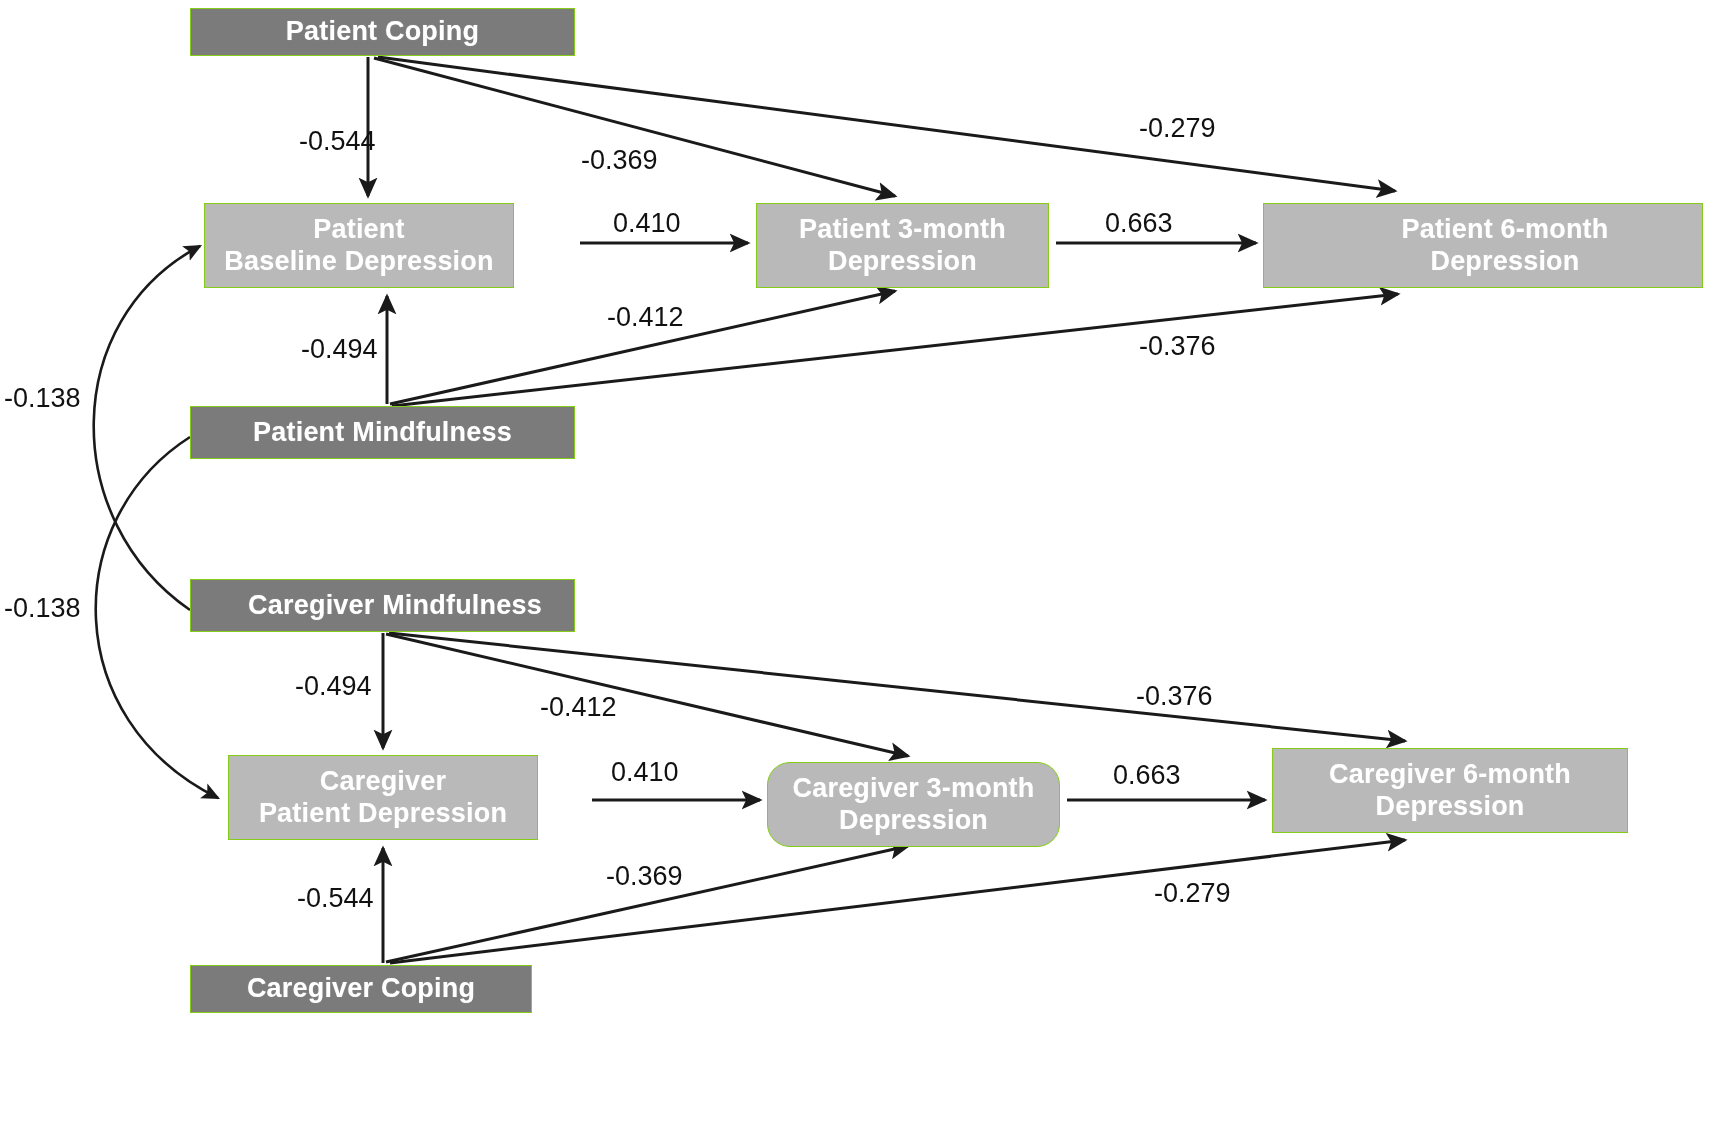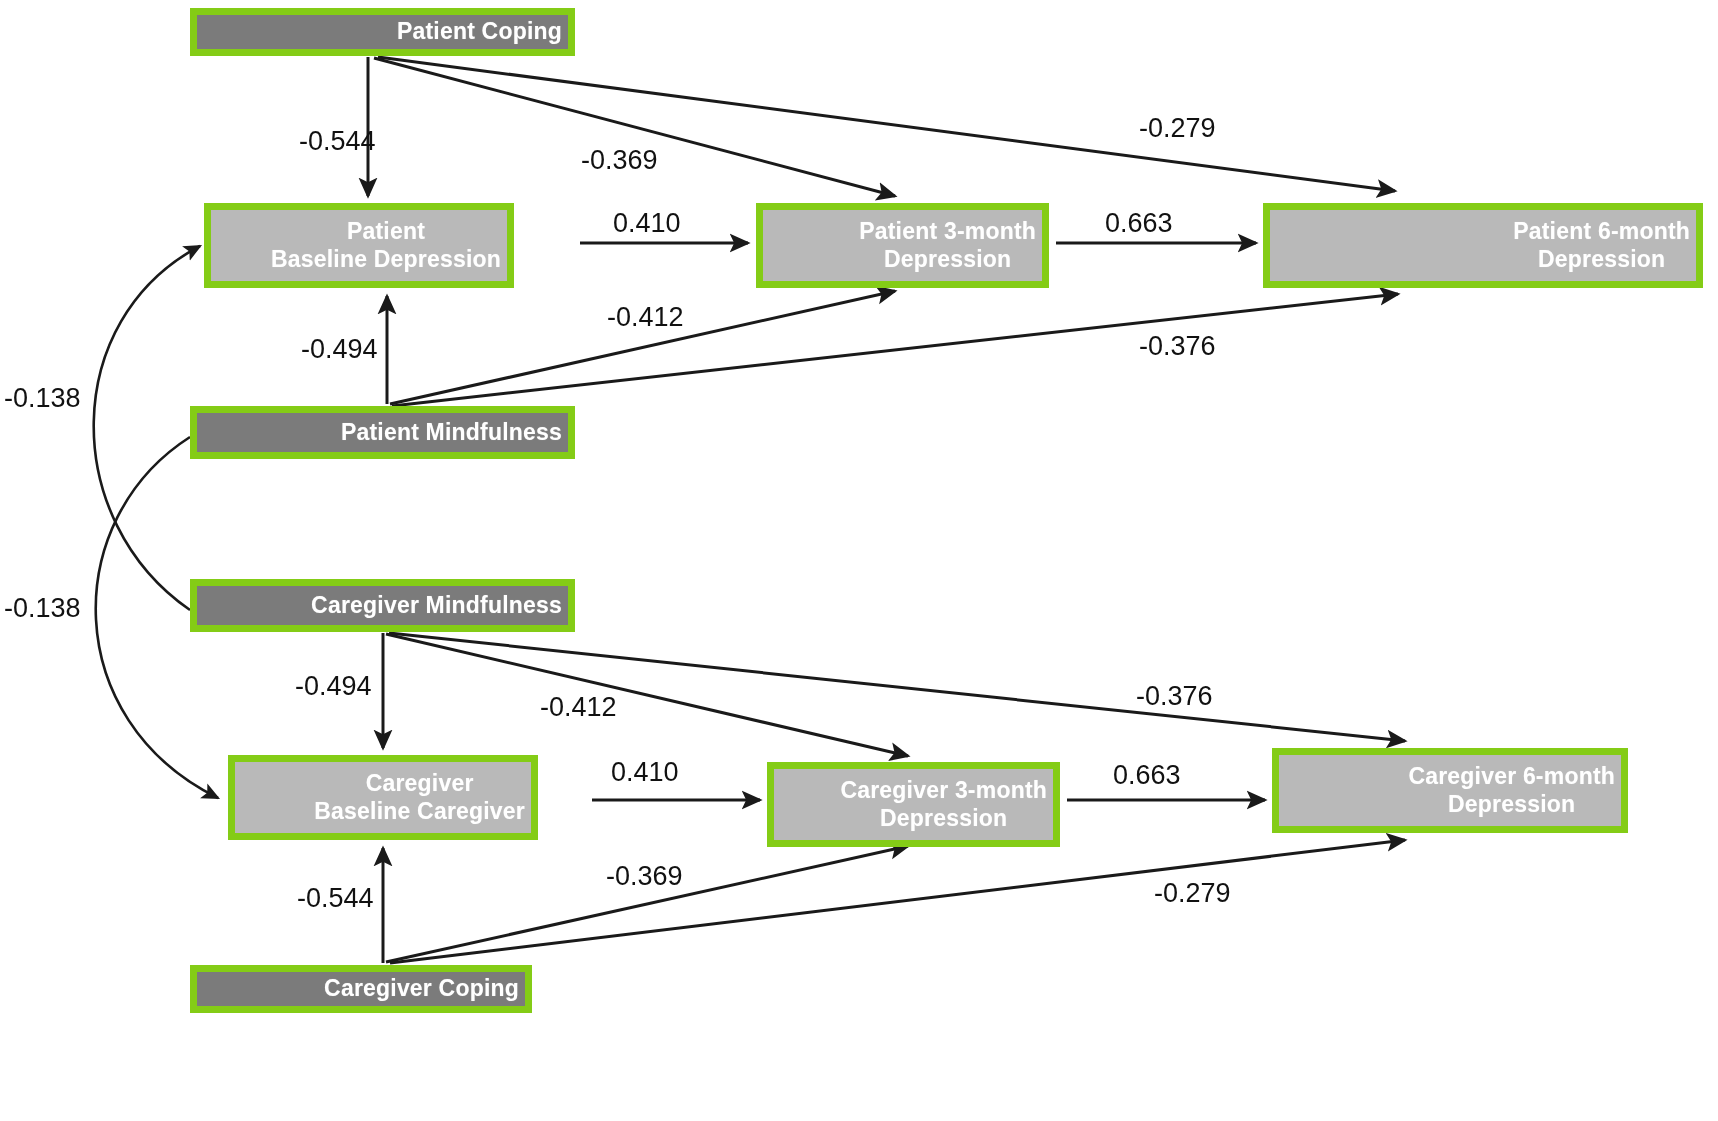--- a/index.html
+++ b/index.html
@@ -21,28 +21,28 @@
   svg.layer {
     position: absolute;
     left: 0;
     top: 0;
     width: 1718px;
     height: 1121px;
   }
   .node-box {
     position: absolute;
     box-sizing: border-box;
-    border: 7px solid #84cc16;
+    border: 1px solid #84cc16;
     display: flex;
     align-items: center;
-    justify-content: flex-end;
+    justify-content: center;
     text-align: center;
     color: #ffffff;
     font-weight: bold;
-    font-size: 23px;
+    font-size: 27px;
     line-height: 1.18;
     letter-spacing: 0.2px;
     font-family: "Liberation Sans", sans-serif;
     text-shadow: 0 0 1px rgba(255,255,255,0.35);
     z-index: 5;
   }
   .node-dark { background: #7b7b7b; }
   .node-light { background: #b9b9b9; }
   .node-label { display: block; padding: 0 6px; white-space: pre-line; }
   .edge-label {
@@ -131,23 +131,23 @@
 Depression</span>
   </div>
   <div class="node-box node-dark" style="left:190px; top:406px; width:385px; height:53px;">
     <span class="node-label">Patient Mindfulness</span>
   </div>
   <div class="node-box node-dark" style="left:190px; top:579px; width:385px; height:53px;padding-left:25px;">
     <span class="node-label">Caregiver Mindfulness</span>
   </div>
   <div class="node-box node-light" style="left:228px; top:755px; width:310px; height:85px;">
     <span class="node-label">Caregiver
-Baseline Caregiver</span>
+Patient Depression</span>
   </div>
-  <div class="node-box node-light" style="left:767px; top:762px; width:293px; height:85px;">
+  <div class="node-box node-light" style="left:767px; top:762px; width:293px; height:85px;border-radius:23px;">
     <span class="node-label">Caregiver 3-month
 Depression</span>
   </div>
   <div class="node-box node-light" style="left:1272px; top:748px; width:356px; height:85px;">
     <span class="node-label">Caregiver 6-month
 Depression</span>
   </div>
   <div class="node-box node-dark" style="left:190px; top:965px; width:342px; height:48px;">
     <span class="node-label">Caregiver Coping</span>
   </div>

